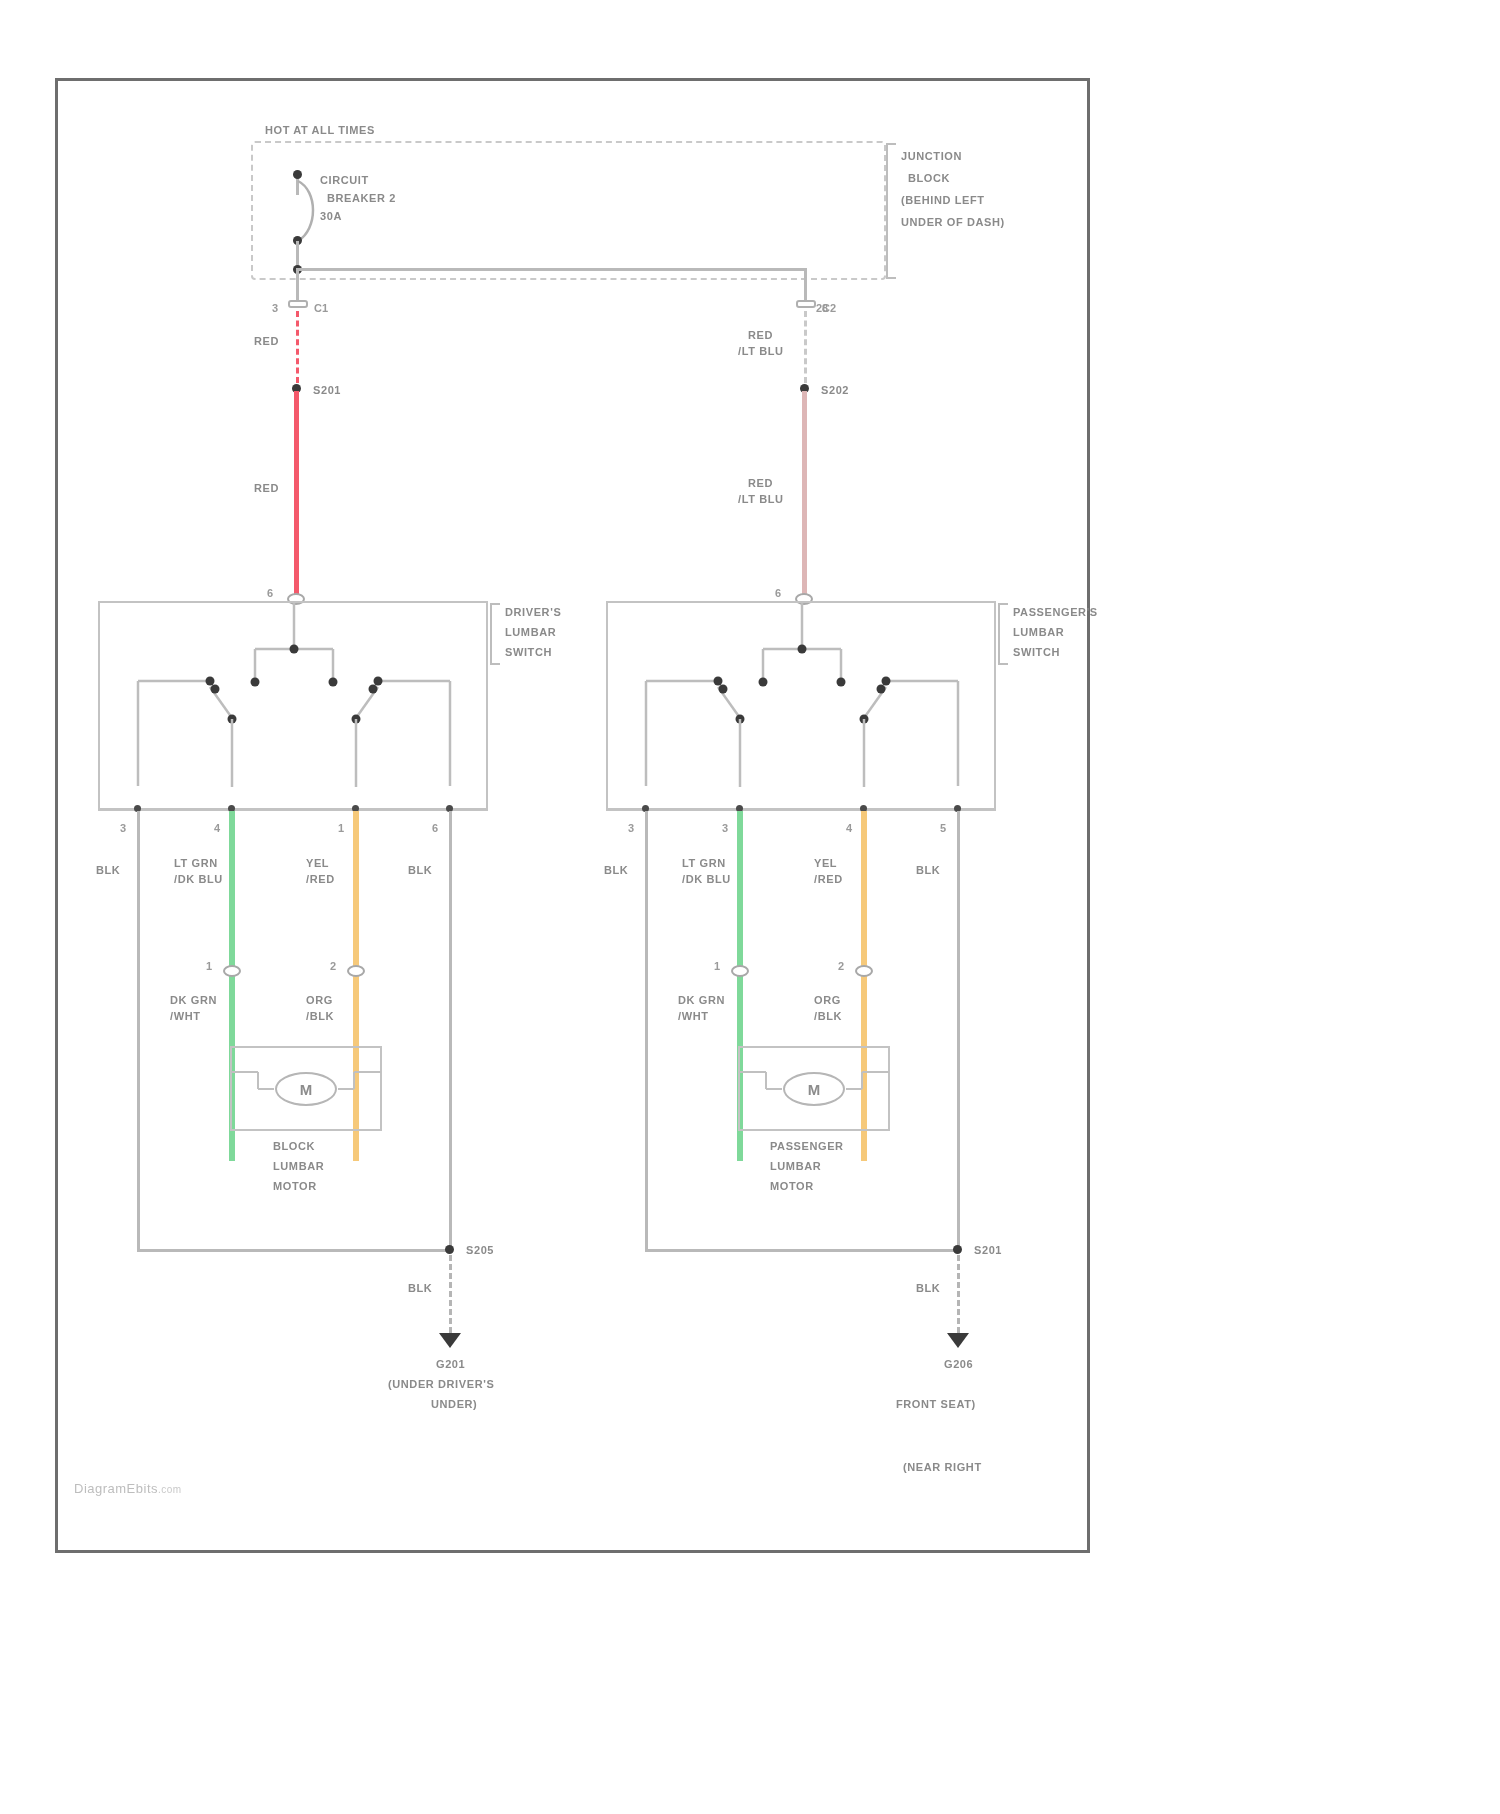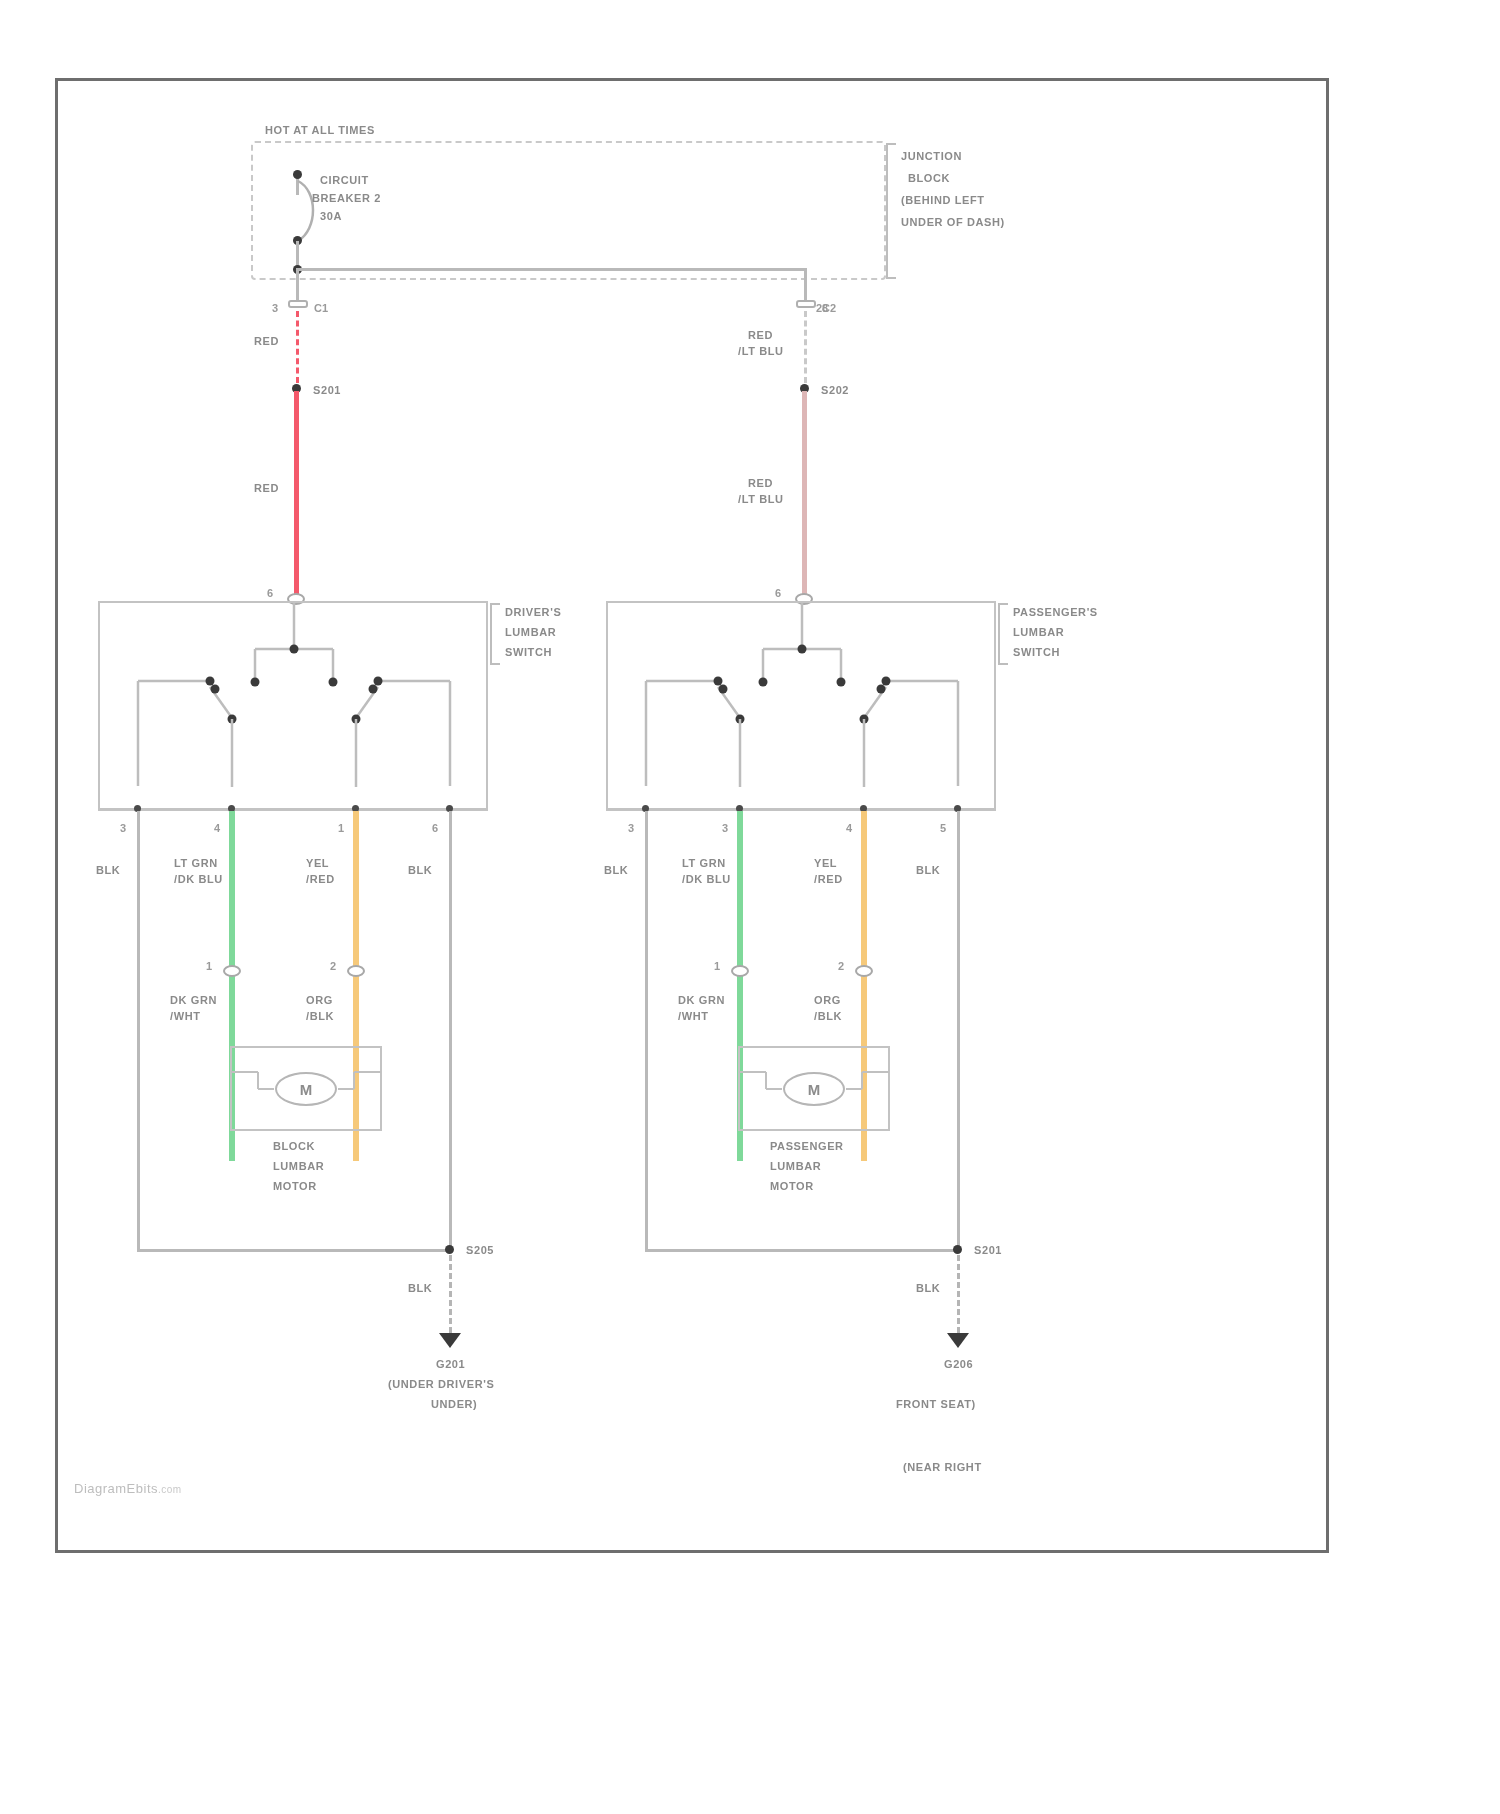--- a/index.html
+++ b/index.html
@@ -8,21 +8,21 @@
     font-family:"Liberation Sans", sans-serif;
     width:1500px;height:1814px;position:relative;overflow:hidden;
     background:#fdfdfd;
   }
   #page{
     position:absolute;left:0;top:0;width:1500px;height:1814px;
     background:#ffffff;
   }
   
   #sheet{
-    position:absolute;left:55px;top:78px;width:1274px;height:1475px;
+    position:absolute;left:55px;top:78px;width:1035px;height:1475px;
     border:3px solid #6e6e6e;background:#ffffff;box-sizing:border-box;
   }
   
   .lbl{
     position:absolute;
     font-family:"Liberation Sans", sans-serif;
     font-size:11px;
     letter-spacing:.6px;
     color:#8a8a8a;
     white-space:pre;
@@ -106,21 +106,21 @@
     <div class="cbcurve" style="left:232px;top:96px;">
       <svg width="40" height="72" viewBox="0 0 40 72">
         <path d="M8 4 C 28 14, 28 52, 8 64" fill="none" stroke="#b0b0b0" stroke-width="2.5"></path>
       </svg>
     </div>
 
     <div class="dot" style="left:235px;top:155px;"></div>
     <div class="wire v" style="left:238px;top:160px;width:3px;height:28px;"></div>
 
     <div class="lbl" style="left:262px;top:92px;">CIRCUIT</div>
-    <div class="lbl" style="left:254px;top:110px;">BREAKER 2</div>
+    <div class="lbl" style="left:269px;top:110px;">BREAKER 2</div>
     <div class="lbl" style="left:262px;top:128px;">30A</div>
 
     <div class="dot" style="left:235px;top:184px;"></div>
     <div class="wire h" style="left:239px;top:187px;width:510px;height:3px;"></div>
     <div class="wire v" style="left:746px;top:187px;width:3px;height:32px;"></div>
     <div class="wire v" style="left:238px;top:187px;width:3px;height:32px;"></div>
 
     <div class="brkt" style="left:828px;top:62px;height:136px;"></div>
     <div class="lbl" style="left:843px;top:68px;text-align:right;">JUNCTION</div>
     <div class="lbl" style="left:843px;top:90px;padding-left:7px;">BLOCK</div>

